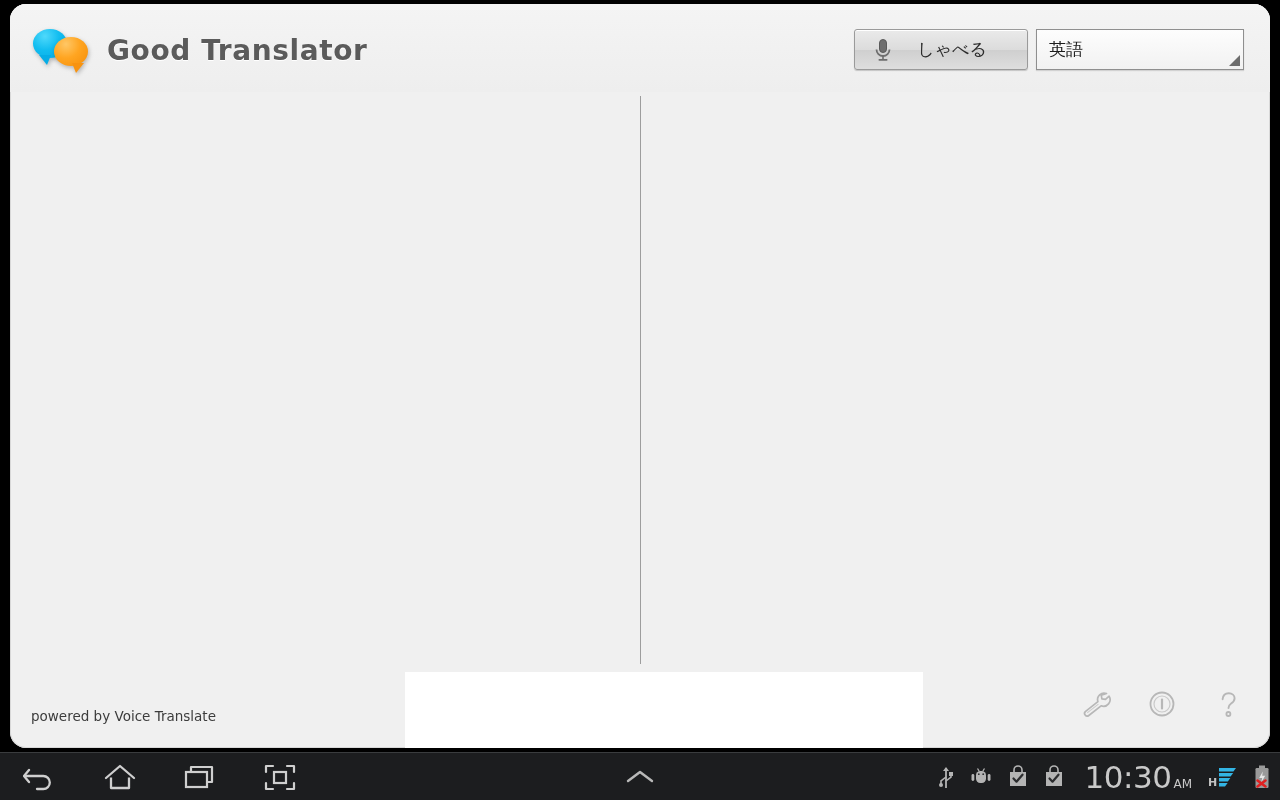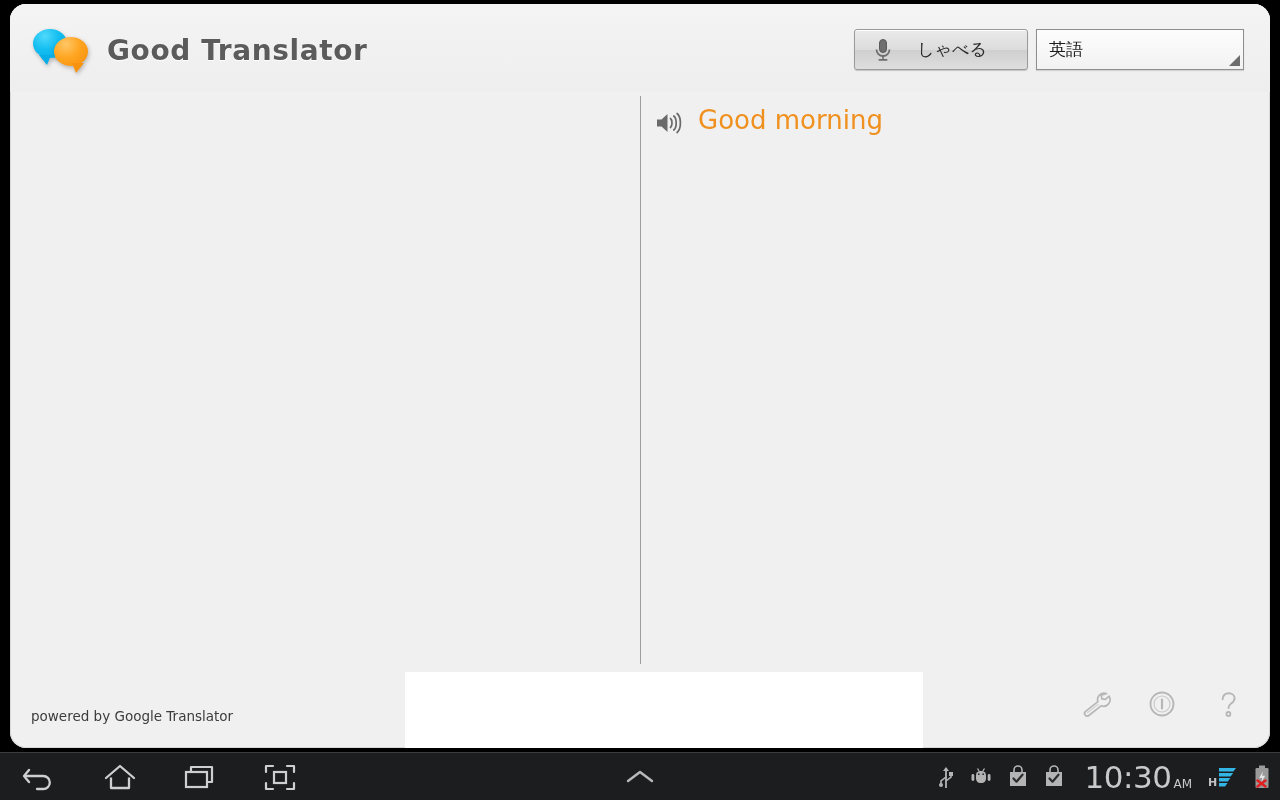--- a/index.html
+++ b/index.html
@@ -342,35 +342,24 @@
       <div id="language-spinner">
         <span id="language-value">英語</span>
         <span id="spinner-corner-icon"></span>
       </div>
 
     </div>
 
     <div id="panel-divider"></div>
 
 
-    <div id="target-panel">
-      <div id="target-row">
-        <svg id="speaker-icon" viewBox="0 0 30 26">
-          <path d="M2 9.5h4.5L12.5 4v18l-6-5.5H2z" fill="#6a6a6a"></path>
-          <path d="M15.5 8.5c2 1.6 2 7.4 0 9" fill="none" stroke="#6a6a6a" stroke-width="1.7" stroke-linecap="round"></path>
-          <path d="M18.8 6c3.2 2.6 3.2 11.4 0 14" fill="none" stroke="#6a6a6a" stroke-width="1.7" stroke-linecap="round"></path>
-          <path d="M22.1 3.5c4.4 3.6 4.4 15.4 0 19" fill="none" stroke="#6a6a6a" stroke-width="1.7" stroke-linecap="round"></path>
-        </svg>
-        <div id="target-text">Good morning</div>
-      </div>
-    </div>
 
     <div id="ad-banner"></div>
 
-    <div id="powered-by">powered by Google Translator</div>
+    <div id="powered-by">powered by Voice Translate</div>
 
     <div id="footer-tools">
 
       <svg class="tool-icon" viewBox="0 0 40 40">
         <path d="M30.5 9.5a6.6 6.6 0 0 0-8.6 8.2L9.6 27.4a2.6 2.6 0 0 0 3.2 4.1l12.3-9.7a6.6 6.6 0 0 0 8-9.6l-3.6 3.2-3.6-.5-.6-3.6z" fill="none" stroke="#b7b7b7" stroke-width="1.7" stroke-linejoin="round"></path>
         <path d="M11.2 28.9l11.2-8.8" fill="none" stroke="#cccccc" stroke-width="1.1"></path>
       </svg>
 
       <svg class="tool-icon" viewBox="0 0 40 40">
         <circle cx="20" cy="20" r="11.5" fill="none" stroke="#b7b7b7" stroke-width="1.8"></circle>

